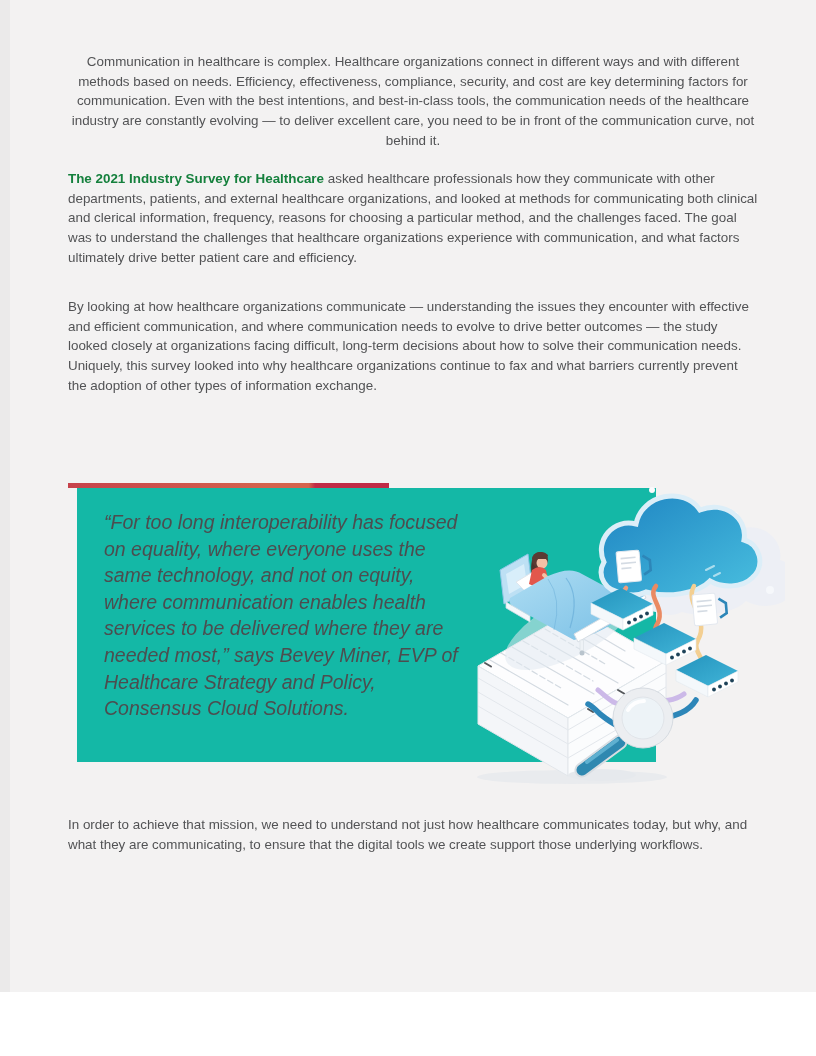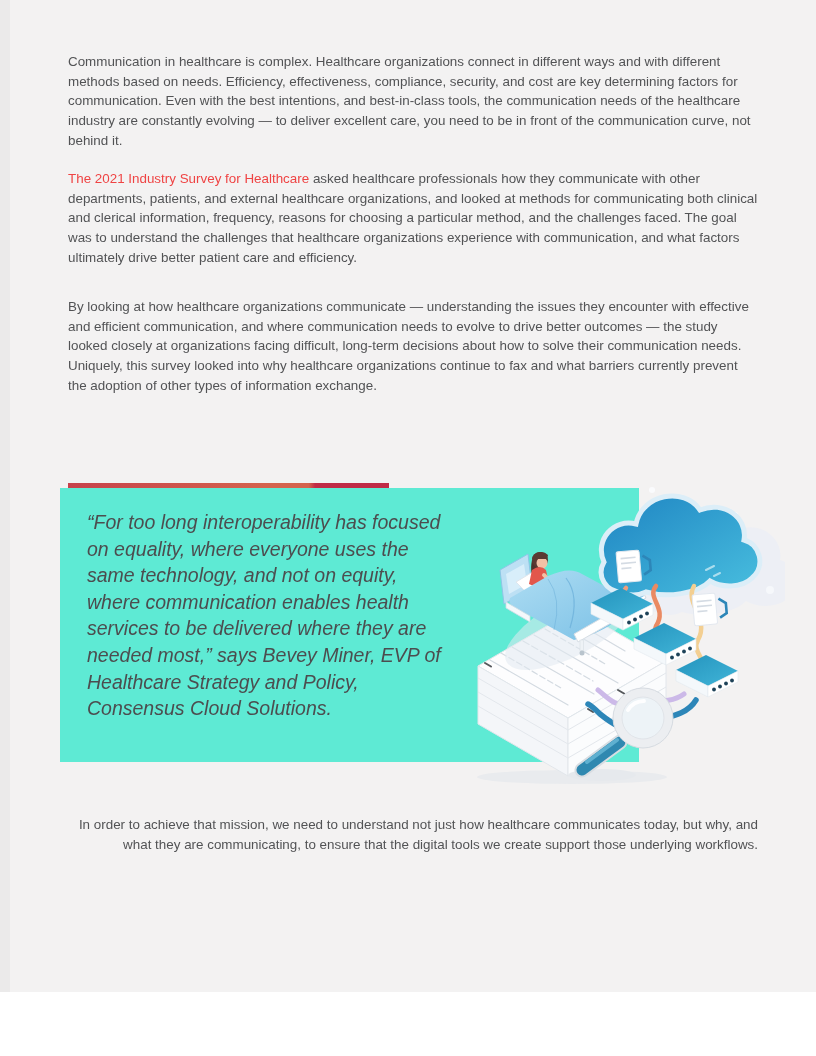--- a/index.html
+++ b/index.html
@@ -4,36 +4,36 @@
 <style>
   html,body{margin:0;padding:0;background:#ffffff;}
   .page{
     position:relative;width:816px;height:1056px;margin:0 auto;
     background:#ffffff;overflow:hidden;
     font-family:"Liberation Sans", sans-serif;
   }
   .content-bg{position:absolute;left:0;top:0;width:816px;height:992px;background:#f3f2f2;}
   .edge-strip{position:absolute;left:0;top:0;width:10px;height:992px;background:#ebeaea;}
   .body-copy{position:absolute;left:68px;width:690px;font-size:13.4px;line-height:19.7px;color:#525355;margin:0;}
-  .body-copy strong{color:#ef4444;font-weight:normal;}
-  .p1{top:52px;}
+  .body-copy strong{color:#15803d;font-weight:bold;}
+  .p1{top:52px;text-align:center;}
   .p2{top:169px;}
   .p3{top:297px;}
   .p4{top:391px;}
-  .p5{top:815px;text-align:right;}
+  .p5{top:815px;}
   .quote-accent{
     position:absolute;left:68px;top:483px;width:321px;height:5px;
     background:linear-gradient(90deg,
       var(--accent_left,#c6424b) 0%,
       var(--accent_mid,#d4634e) 62%,
       var(--accent_mid,#d4634e) 75%,
       var(--accent_right,#c02b46) 77%,
       var(--accent_right,#c02b46) 100%);
   }
-  .quote-box{position:absolute;left:60px;top:488px;width:579px;height:274px;background:#5eead4;}
+  .quote-box{position:absolute;left:77px;top:488px;width:579px;height:274px;background:#14b8a6;}
   .quote-text{
     position:absolute;left:27px;top:21px;width:356px;margin:0;
     font-size:19.5px;line-height:26.6px;font-style:italic;color:#4c4d4f;
   }
   .illustration{position:absolute;left:470px;top:478px;width:315px;height:308px;}
   .footer{position:absolute;left:0;top:992px;width:816px;height:64px;background:#ffffff;}
 </style>
 </head>
 <body>
 

